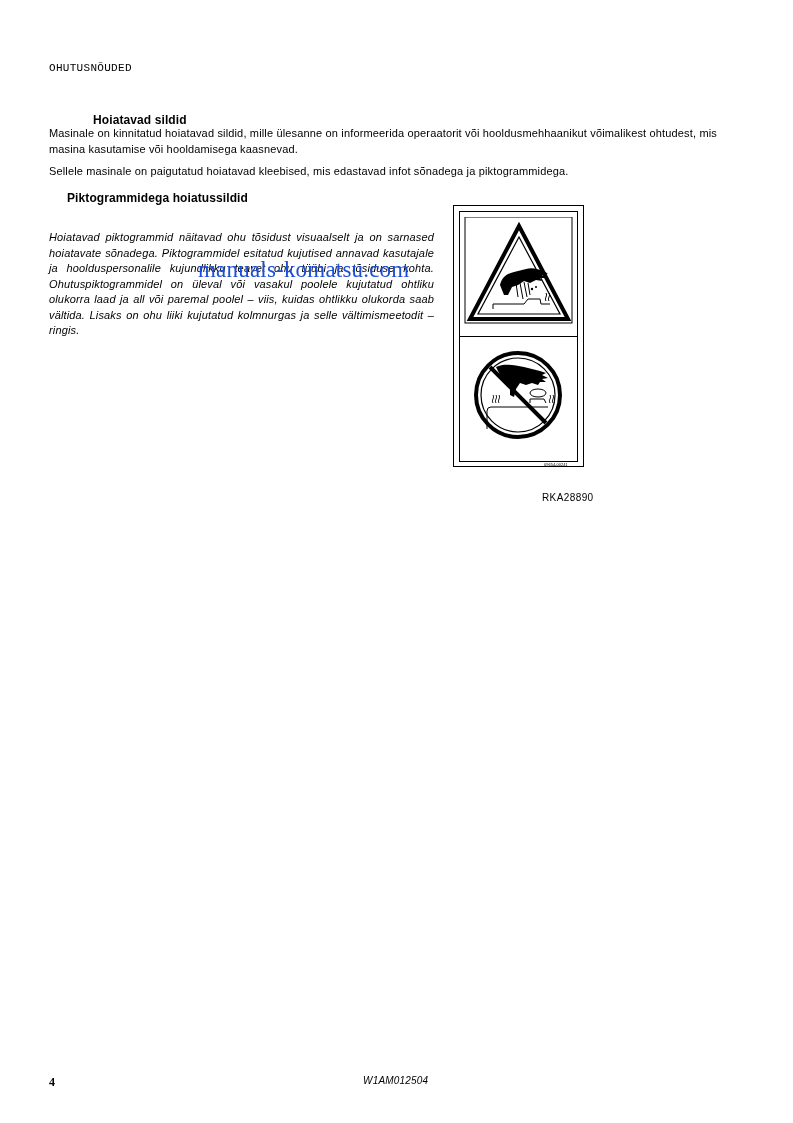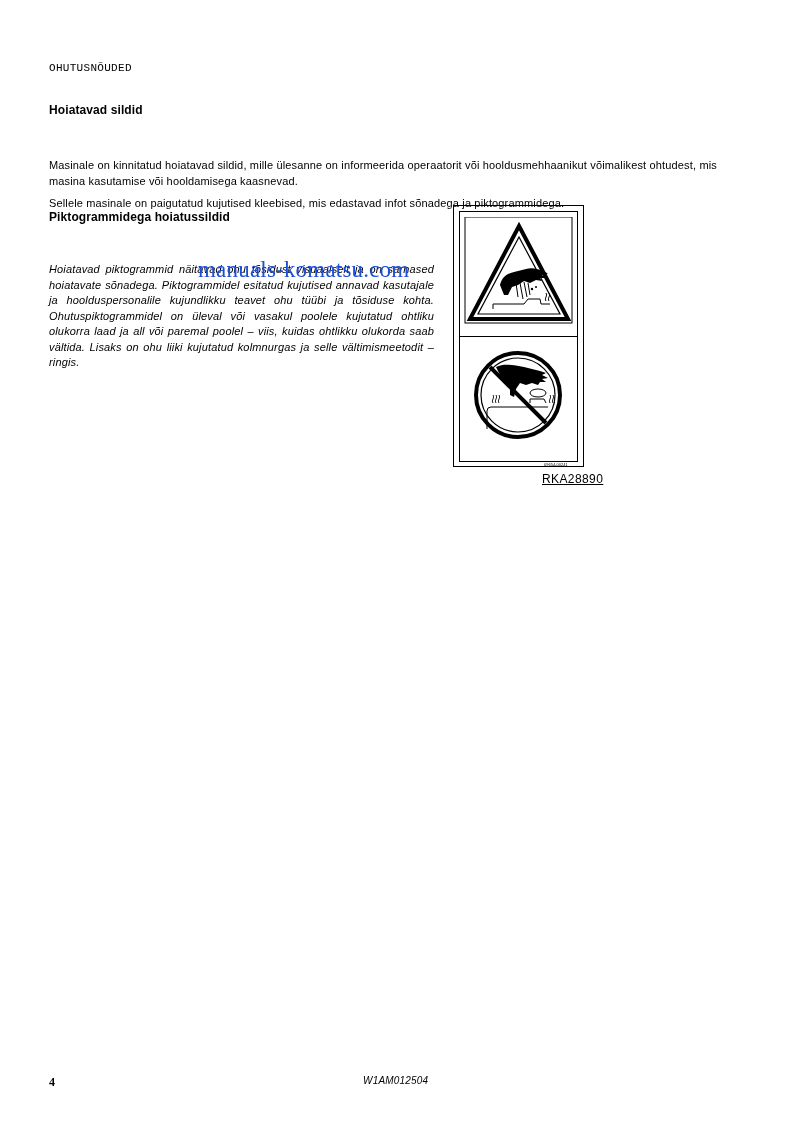--- a/index.html
+++ b/index.html
@@ -30,21 +30,20 @@
       font-weight: bold;
       letter-spacing: 0.1px;
     }
     .para {
       position: absolute;
       left: 49px;
       font-size: 11px;
       line-height: 15.5px;
       text-align: justify;
       letter-spacing: 0.15px;
-      margin-top: 32px;
     }
     .para.full { width: 668px; }
     .para.narrow { width: 385px; font-style: italic; }
     .watermark {
       position: absolute;
       left: 198px;
       top: 257px;
       font-size: 23px;
       font-family: Liberation Serif, serif;
       color: #1d4ed8;
@@ -81,24 +80,23 @@
       position: absolute;
       left: 544px;
       top: 462px;
       font-size: 4px;
       letter-spacing: 0;
       white-space: nowrap;
     }
     .fig-caption {
       position: absolute;
       left: 542px;
-      top: 472px;
-      font-size: 12px;
+      top: 492px;
+      font-size: 10px;
       letter-spacing: 0.4px;
-      text-decoration: underline;
     }
     .warn-svg {
       position: absolute;
       left: 460px;
       top: 217px;
     }
     .prohib-svg {
       position: absolute;
       left: 460px;
       top: 345px;
@@ -118,27 +116,27 @@
       font-size: 10px;
       letter-spacing: 0.2px;
       font-style: italic;
     }
   </style>
 </head>
 <body>
 
 <div class="header">OHUTUSNÕUDED</div>
 
-<div class="h2" style="top:103px;">Hoiatavad sildid</div>
+<div class="h2" style="top:113px;margin-left:44px;">Hoiatavad sildid</div>
 
 <div class="para full" style="top:126px;">Masinale on kinnitatud hoiatavad sildid, mille ülesanne on informeerida operaatorit või hooldusmehhaanikut võimalikest ohtudest, mis masina kasutamise või hooldamisega kaasnevad.</div>
 
-<div class="para full" style="top:164px;">Sellele masinale on paigutatud kujutised kleebised, mis edastavad infot sõnadega ja piktogrammidega.</div>
+<div class="para full" style="top:164px;">Sellele masinale on paigutatud hoiatavad kleebised, mis edastavad infot sõnadega ja piktogrammidega.</div>
 
-<div class="h2" style="top:210px;">Piktogrammidega hoiatussildid</div>
+<div class="h2" style="top:191px;margin-left:18px;">Piktogrammidega hoiatussildid</div>
 
 <div class="para narrow" style="top:230px;">Hoiatavad piktogrammid näitavad ohu tõsidust visuaalselt ja on sarnased hoiatavate sõnadega. Piktogrammidel esitatud kujutised annavad kasutajale ja hoolduspersonalile kujundlikku teavet ohu tüübi ja tõsiduse kohta. Ohutuspiktogrammidel on üleval või vasakul poolele kujutatud ohtliku olukorra laad ja all või paremal poolel – viis, kuidas ohtlikku olukorda saab vältida. Lisaks on ohu liiki kujutatud kolmnurgas ja selle vältimismeetodit – ringis.</div>
 
 <div class="fig-outer"></div>
 <div class="fig-inner"></div>
 <div class="fig-divider"></div>
 
 <svg class="warn-svg" width="118" height="112" viewBox="0 0 118 112">
   <rect x="5" y="0" width="107" height="106" fill="none" stroke="#000" stroke-width="1"></rect>
   <polygon points="59,9 108,102 10,102" fill="none" stroke="#000" stroke-width="4"></polygon>

